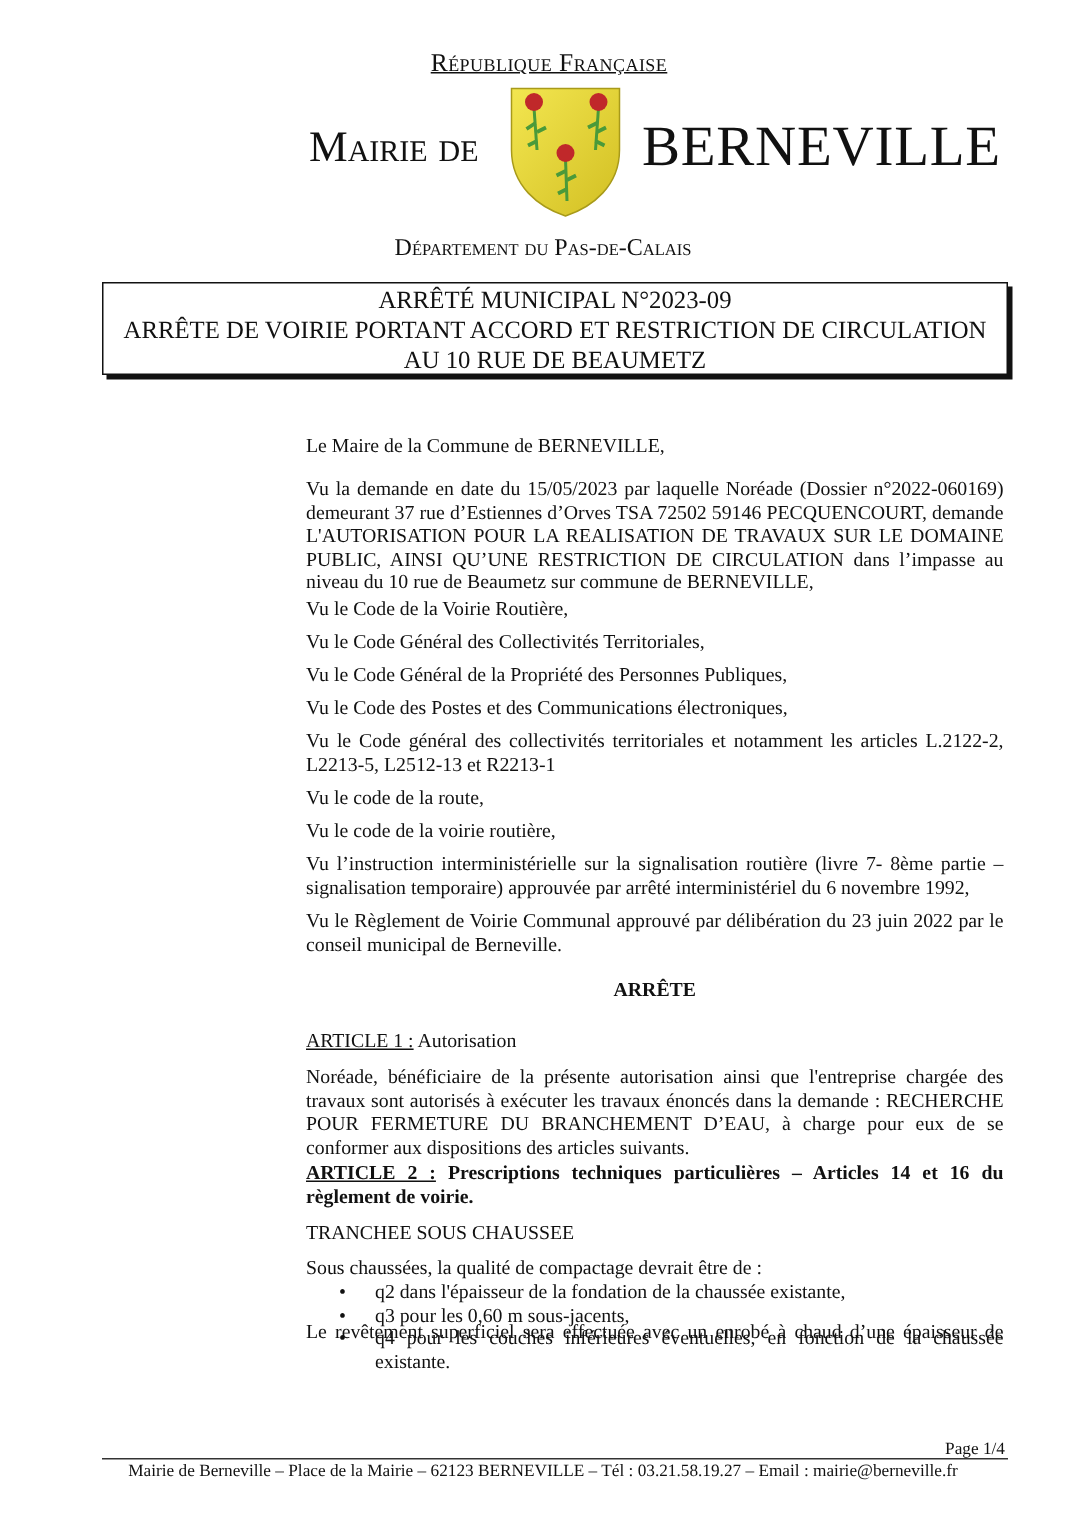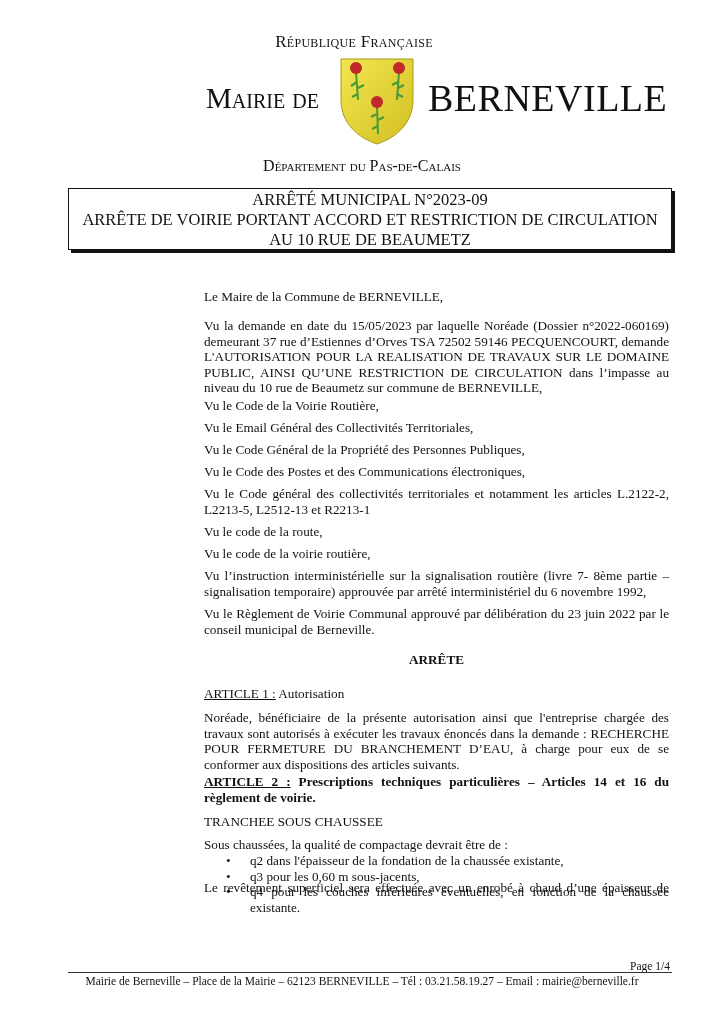--- a/index.html
+++ b/index.html
@@ -1,20 +1,20 @@
 <!DOCTYPE html>
 <html><head>
 <meta charset="utf-8">
 <style>
   html, body { margin:0; padding:0; background:#ffffff; }
   body { width:724px; height:1024px; position:relative; overflow:hidden;
          font-family:"Liberation Serif", "DejaVu Serif", serif; color:#111; }
   .abs { position:absolute; }
   .sc { font-variant: small-caps; }
-  .rep { left:0; width:708px; top:32px; text-align:center; font-size:17px; letter-spacing:0.3px; }
+  .rep { left:12px; width:708px; top:32px; text-align:center; font-size:17px; letter-spacing:0.3px;text-decoration:underline; }
   .mairie-de { left:206px; top:82px; font-size:29px; }
   .berneville { left:428px; top:76px; font-size:38px; letter-spacing:0.5px; }
   .dept { left:0; width:724px; top:157px; text-align:center; font-size:16px; }
   .shield { left:337px; top:56px; width:80px; height:90px; }
   .titlebox { left:68px; top:188px; width:604px; height:62px; border:1.5px solid #111;
               box-shadow:3px 3px 0 #111; text-align:center; font-size:16.5px; line-height:20px;
               padding-top:1px; box-sizing:border-box; }
   .titlebox div { white-space:nowrap; }
   .body-col { left:204px; width:465px; font-size:13.2px; line-height:15.5px; }
   .p { position:absolute; left:0; width:465px; text-align:justify; }
@@ -68,21 +68,21 @@
   <div>ARRÊTE DE VOIRIE PORTANT ACCORD ET RESTRICTION DE CIRCULATION</div>
   <div>AU 10 RUE DE BEAUMETZ</div>
 </div>
 
 <div class="abs body-col" style="top:0;height:1024px;">
   <div class="line" style="top:289px;">Le Maire de la Commune de BERNEVILLE,</div>
 
   <div class="p" style="top:318px;">Vu la demande en date du 15/05/2023 par laquelle Noréade (Dossier n°2022-060169) demeurant 37 rue d’Estiennes d’Orves TSA 72502 59146 PECQUENCOURT, demande L'AUTORISATION POUR LA REALISATION DE TRAVAUX SUR LE DOMAINE PUBLIC,  AINSI QU’UNE RESTRICTION DE CIRCULATION dans l’impasse au niveau du 10 rue de Beaumetz sur commune de BERNEVILLE,</div>
 
   <div class="line" style="top:398px;">Vu le Code de la Voirie Routière,</div>
-  <div class="line" style="top:420px;">Vu le Email Général des Collectivités Territoriales,</div>
+  <div class="line" style="top:420px;">Vu le Code Général des Collectivités Territoriales,</div>
   <div class="line" style="top:464px;">Vu le Code des Postes et des Communications électroniques,</div>
   <div class="line" style="top:442px;">Vu le Code Général de la Propriété des Personnes Publiques,</div>
   <div class="p" style="top:486px;">Vu le Code général des collectivités territoriales et notamment les articles L.2122-2, L2213-5, L2512-13 et R2213-1</div>
   <div class="line" style="top:524px;">Vu le code de la route,</div>
   <div class="line" style="top:546px;">Vu le code de la voirie routière,</div>
   <div class="p" style="top:568px;">Vu l’instruction interministérielle sur la signalisation routière (livre 7- 8ème partie – signalisation temporaire) approuvée par arrêté interministériel du 6 novembre 1992,</div>
   <div class="p" style="top:606px;">Vu le Règlement de Voirie Communal approuvé par délibération du 23 juin 2022 par le conseil municipal de Berneville.</div>
 
   <div class="line center bold" style="top:652px;">ARRÊTE</div>
 

